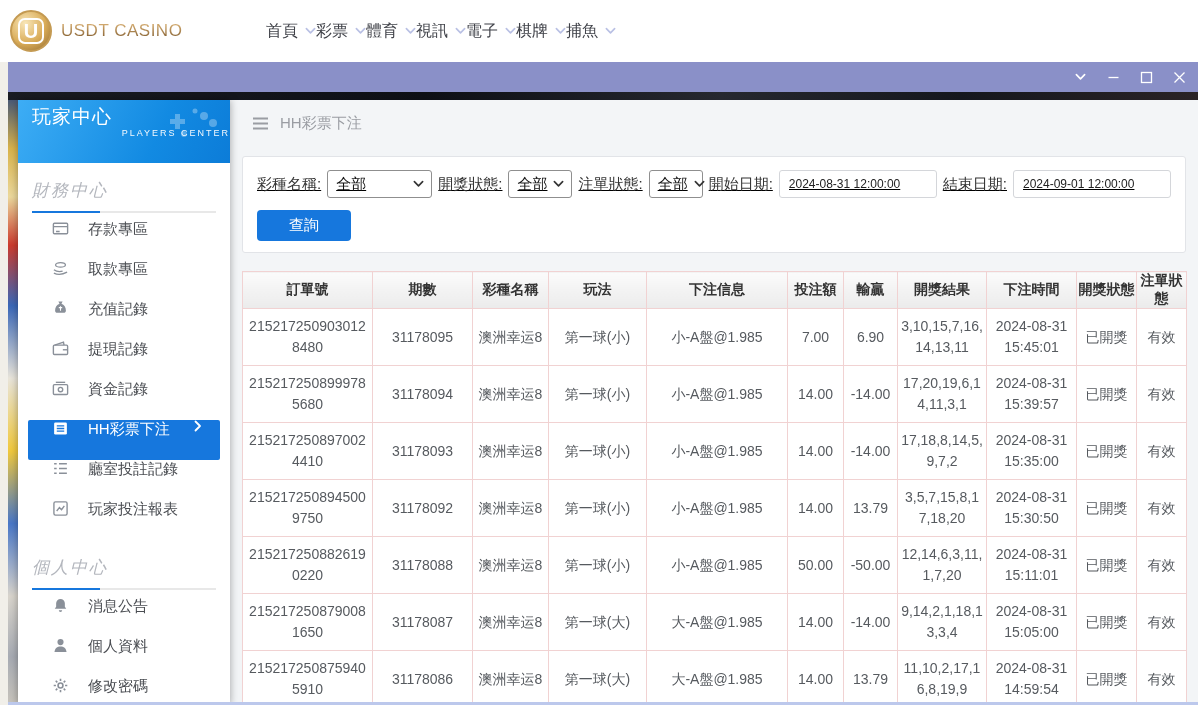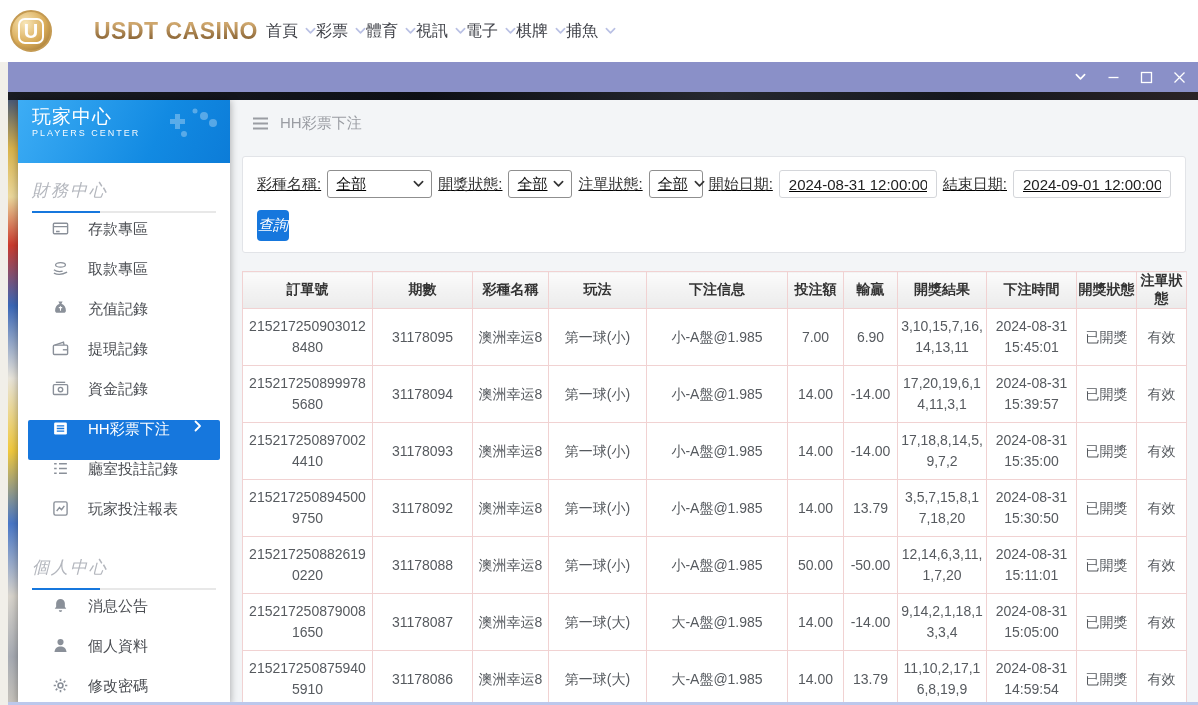--- a/index.html
+++ b/index.html
@@ -10,23 +10,23 @@
     font-family:"Liberation Sans","DejaVu Sans",sans-serif;
   }
 
   
   .topnav { position:absolute; left:0; top:0; width:1198px; height:62px; background:#fff; display:flex; align-items:center; z-index:5; }
   .brand { display:flex; align-items:center; gap:9px; margin-left:10px; width:238px; flex:0 0 auto; }
   .coin { width:42px; height:42px; border-radius:50%; flex:0 0 auto;
     background:radial-gradient(circle at 35% 30%, #f8e6b8, #d9ab57 55%, #8f672c);
     border:2px solid #c49a52; display:flex; align-items:center; justify-content:center; }
   .coin-letter { color:#fff; font-weight:bold; font-size:20px; border:2px solid #fff; border-radius:7px; padding:0 4px; line-height:22px; }
-  .brand-text { font-size:23px; font-weight:bold; letter-spacing:.5px;
+  .brand-text { font-size:17px; font-weight:normal; letter-spacing:.5px;
     background:linear-gradient(180deg,#cfa76d 20%,#8a6536 80%);
-    -webkit-background-clip:text; background-clip:text; color:transparent; white-space:nowrap;margin-left:33px; }
+    -webkit-background-clip:text; background-clip:text; color:transparent; white-space:nowrap; }
   .main-nav { display:flex; margin-left:18px; }
   .nav-item { display:flex; align-items:center; gap:7px; font-size:16px; color:#3f4148; cursor:pointer; white-space:nowrap; }
   .nav-chev { color:#b9c0e4; display:flex; }
   .icon { display:inline-flex; align-items:center; justify-content:center; }
 
   
   .titlebar { position:absolute; left:8px; top:62px; width:1190px; height:30px; background:var(--titlebar-purple,#8a90c8);
     display:flex; align-items:center; justify-content:flex-end; z-index:4; }
   .tb-btn { width:33px; height:30px; display:flex; align-items:center; justify-content:center; color:#fff; cursor:pointer; }
   .tb-btn:last-child { margin-right:2px; }
@@ -37,21 +37,21 @@
   .backdrop-strip { position:absolute; left:0; top:8px; width:10px; height:605px;
     background:linear-gradient(180deg,#4a5a76 0%,#d9b34b 8%,#ecd99c 16%,#cc3b2e 24%,#3b68b8 34%,#e9e5db 46%,#f1c93d 58%,#4a78c8 70%,#d9d5cd 82%,#a8acb4 92%,#c9c5bd 100%); }
   .page-left-edge { position:absolute; left:0; top:62px; width:8px; height:643px; background:#f1efe9; }
 
   
   .sidebar { position:absolute; left:18px; top:100px; width:212px; height:605px; background:#fff; overflow:hidden;
     box-shadow:0 0 8px rgba(0,0,0,.35); z-index:3; }
   .sb-header { height:63px; background:linear-gradient(115deg,#3dadf5 0%,#128ae2 65%,#0c7cd8 100%);
     color:#fff; padding:6px 0 0 14px; position:relative; }
   .sb-title { font-size:19px; letter-spacing:1px; line-height:22px; }
-  .sb-sub { font-size:9px; letter-spacing:2px; opacity:.95; }
+  .sb-sub { font-size:9px; letter-spacing:2px; opacity:.95;text-align:right; }
   .sb-gamepad { position:absolute; right:8px; top:6px; opacity:.3; color:#fff; }
   .sb-sec-title { margin:16px 14px 0; font-size:17px; color:#b3b6bd; letter-spacing:2px;font-style:italic; }
   .sb-underline { margin:9px 14px 0; height:2px; background:#e8e8e8; position:relative; }
   .sb-underline::before { content:''; position:absolute; left:0; top:0; width:68px; height:2px; background:var(--accent-blue,#1677dd); }
   .sb-items-gap { height:7px; }
   .sb-item { height:40px; display:flex; align-items:flex-start; margin:0 10px; padding-left:23px; gap:19px;
     font-size:15px; color:#4a4d52; cursor:pointer; border-radius:2px; position:relative; }
   .sb-item .icon { width:18px; color:#8a9099; }
   .sb-item.active { background:var(--accent-blue,#1677dd); color:#fff; }
   .sb-item.active .icon { color:#fff; }
@@ -64,23 +64,23 @@
 
   .filter-panel { margin:10px 12px 0; background:#fff; border:1px solid #e2e4e8; border-radius:3px; padding:13px 14px 11px; }
   .filter-row { display:flex; align-items:center; gap:6px; flex-wrap:nowrap;text-decoration:underline; }
   .flabel { font-size:15px; color:#333; white-space:nowrap; }
   .fselect { display:inline-flex; align-items:center; justify-content:space-between; gap:6px;
     border:1px solid #8f8f8f; border-radius:3px; height:28px; padding:0 7px 0 8px; background:#fff;
     font-size:15px; color:#111; cursor:pointer; white-space:nowrap; }
   .w-lg { width:146px; } .w-md { width:72px; } .w-sm { width:54px; }
   .sel-chev { color:#333; display:flex; }
   .fdate { border:1px solid #d4d6da; border-radius:3px; height:28px; width:158px; padding:0 9px;
-    font-size:15px; color:#222; background:#fff; font-family:"Liberation Sans","DejaVu Sans",sans-serif; }
+    font-size:12px; color:#222; background:#fff; font-family:"Liberation Sans","DejaVu Sans",sans-serif; }
   .search-btn { margin-top:12px; background:var(--accent-blue,#1677dd); color:#fff; font-size:15px;
-    padding:6px 1px; border-radius:4px; border:none; cursor:pointer;font-style:italic; }
+    padding:6px 32px; border-radius:4px; border:none; cursor:pointer; }
 
   
   .table-wrap { margin:18px 12px 0; }
   table.bets { border-collapse:collapse; width:944px; table-layout:fixed; background:#fff; }
   table.bets th, table.bets td { border:1px solid var(--table-border-pink,#f1d2d2); text-align:center; overflow:hidden; }
   table.bets th { height:35px; background:linear-gradient(#fbfbfb,#ebebeb); color:#333; font-weight:bold; font-size:14px; padding:0 1px; }
   table.bets td { height:57px; color:#565a5f; font-size:14px; padding:2px 3px; word-break:break-all; line-height:1.5; }
   td.dt { white-space:pre-line; word-break:normal; font-size:13px; padding:2px 0; }
   td.num { word-break:break-all; }
 

